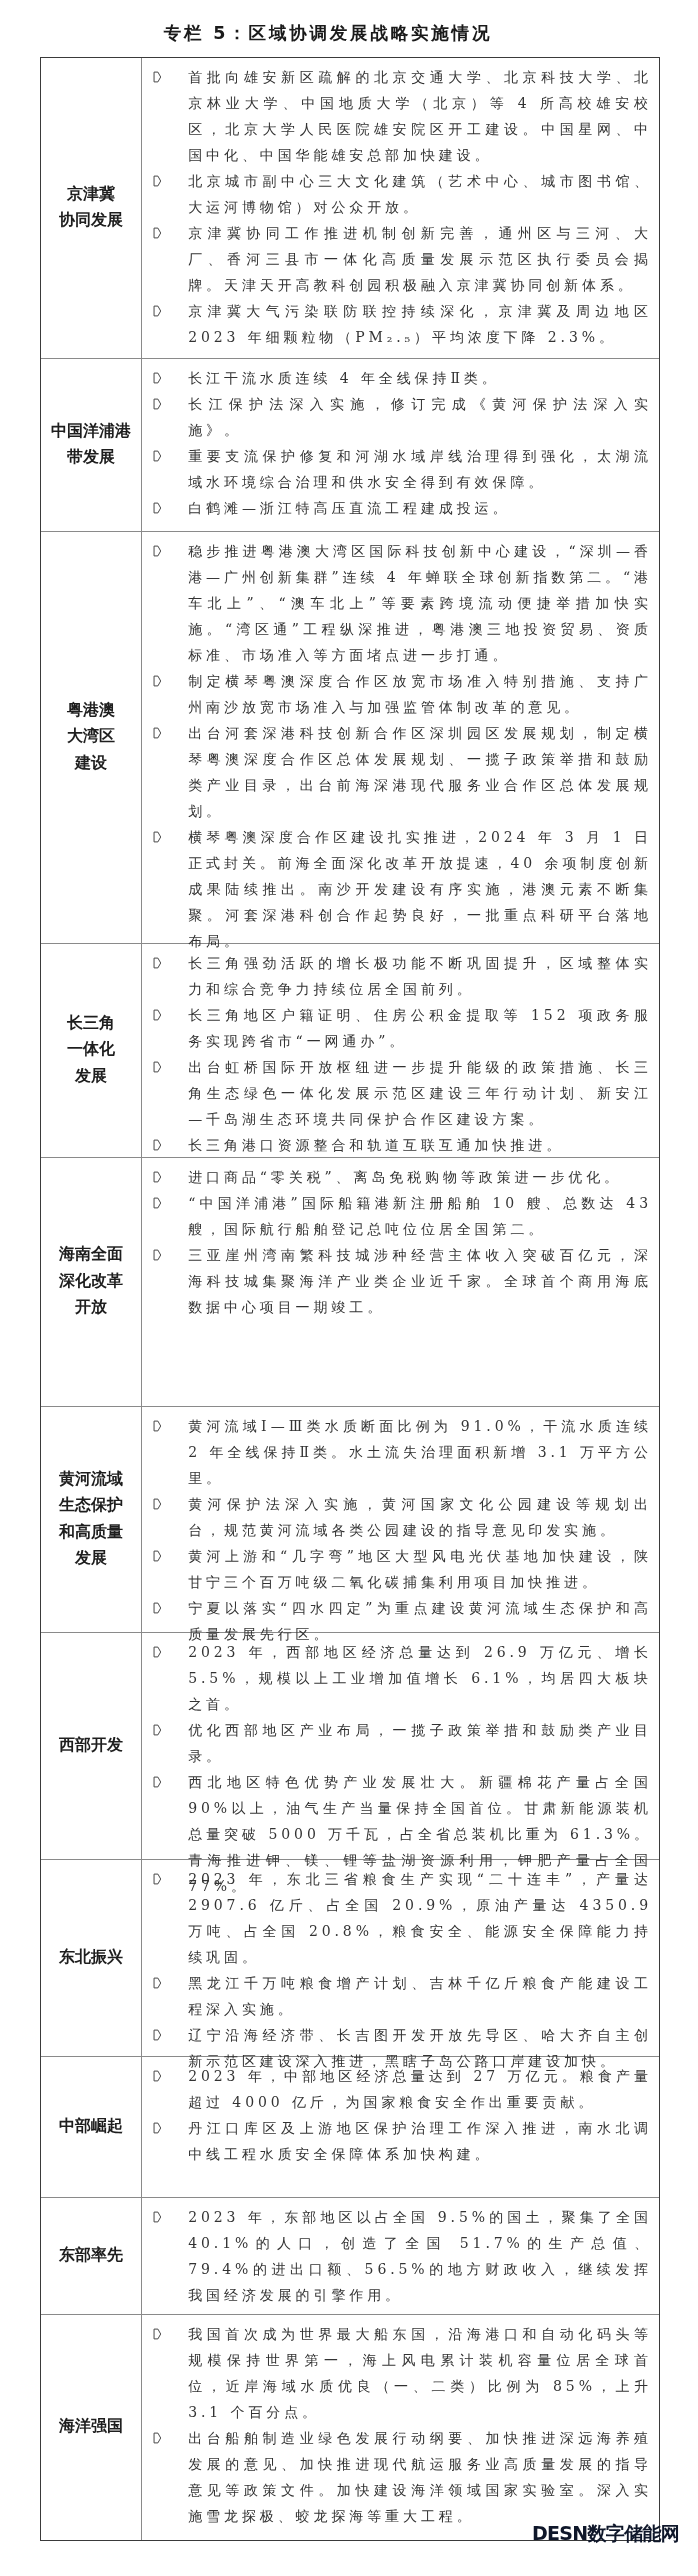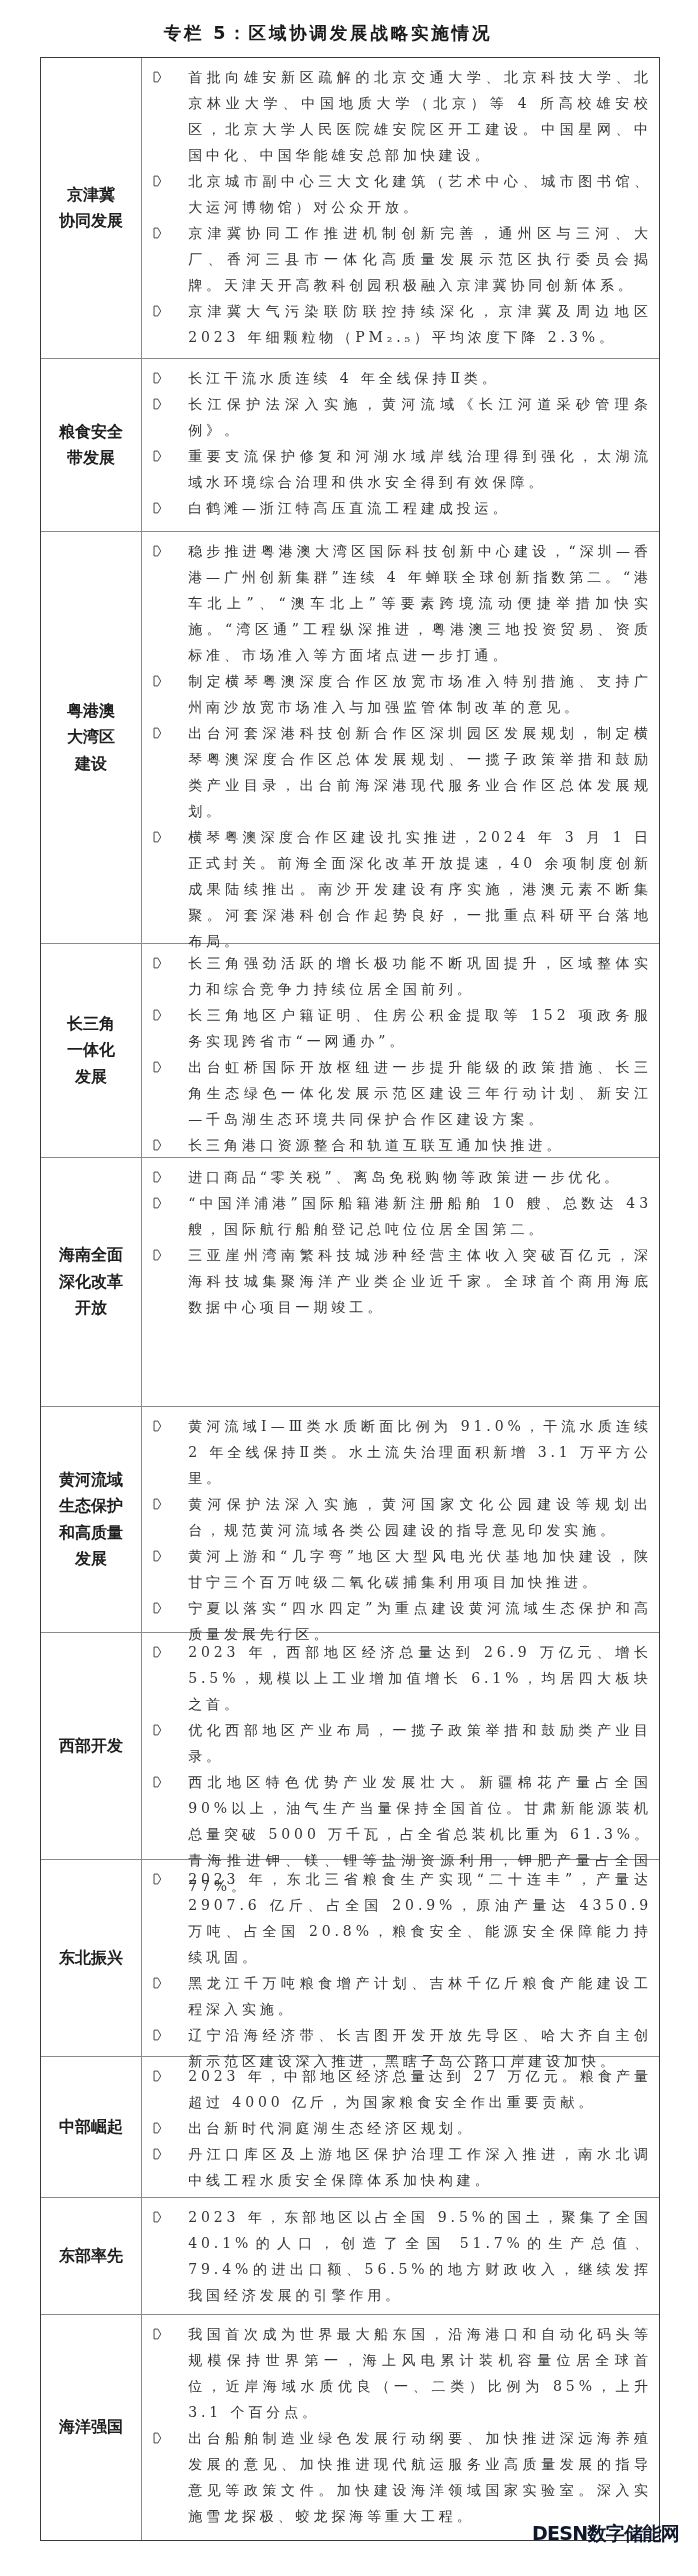--- a/index.html
+++ b/index.html
@@ -7,21 +7,21 @@
          font-family: "DejaVu Serif", "Liberation Serif", serif; color: #2f2f2f; }
   .title { position: absolute; left: 0; top: 21px; width: 656px; text-align: center;
            font-family: "DejaVu Sans", "Liberation Sans", sans-serif; font-weight: bold;
            font-size: 17.5px; letter-spacing: 2.8px; color: #1a1a1a; }
   .table { position: absolute; left: 40px; top: 57px; width: 620px;
            border: 1.4px solid #3a3a3a; box-sizing: border-box; }
   .row { display: flex; border-top: 1px solid #8a8a8a; box-sizing: border-box; }
   .row:first-child { border-top: none; }
   .label-cell { width: 101px; flex: 0 0 101px; border-right: 1px solid #8a8a8a;
                 display: flex; align-items: center; justify-content: center; box-sizing: border-box; }
-  .label { font-family: Liberation Sans, sans-serif; font-weight: bold;
+  .label { font-family: Liberation Mono, monospace; font-weight: bold;
            font-size: 16px; line-height: 26.5px; color: #1e1e1e; text-align: center;
            white-space: pre-line; }
   .content-cell { flex: 1; padding: 5.6px 7px 7px 11.2px; box-sizing: border-box; }
   .item { display: flex; align-items: flex-start; margin: 0; }
   .bullet { flex: 0 0 35px; height: 26px; display: flex; align-items: center; }
   .bullet svg { display: block; }
   .item-text { flex: 1; font-size: 14px; line-height: 26px; letter-spacing: 3.9px;
                text-align: justify; color: #333333; }
   .watermark { position: absolute; left: 532px; top: 2521px;
                font-family: "DejaVu Sans", "Liberation Sans", sans-serif; font-weight: bold;
@@ -68,39 +68,39 @@
             <svg width="8.4" height="12" viewBox="0 0 12 17">
               <path d="M1.5 1.5 H7 L11 8.5 L7 15.5 H1.5 Z" fill="none" stroke="#444" stroke-width="1.4"></path>
             </svg>
           </span>
           <span class="item-text">京津冀大气污染联防联控持续深化，京津冀及周边地区 2023 年细颗粒物（PM₂.₅）平均浓度下降 2.3%。</span>
         </div>
       </div>
     </div>
     <div class="row" style="height: 173px;">
       <div class="label-cell">
-        <div class="label">粮食安全
+        <div class="label">中国洋浦港
 带发展</div>
       </div>
       <div class="content-cell">
         <div class="item">
           <span class="bullet">
             <svg width="8.4" height="12" viewBox="0 0 12 17">
               <path d="M1.5 1.5 H7 L11 8.5 L7 15.5 H1.5 Z" fill="none" stroke="#444" stroke-width="1.4"></path>
             </svg>
           </span>
           <span class="item-text">长江干流水质连续 4 年全线保持Ⅱ类。</span>
         </div>
         <div class="item">
           <span class="bullet">
             <svg width="8.4" height="12" viewBox="0 0 12 17">
               <path d="M1.5 1.5 H7 L11 8.5 L7 15.5 H1.5 Z" fill="none" stroke="#444" stroke-width="1.4"></path>
             </svg>
           </span>
-          <span class="item-text">长江保护法深入实施，黄河流域《长江河道采砂管理条例》。</span>
+          <span class="item-text">长江保护法深入实施，修订完成《黄河保护法深入实施》。</span>
         </div>
         <div class="item">
           <span class="bullet">
             <svg width="8.4" height="12" viewBox="0 0 12 17">
               <path d="M1.5 1.5 H7 L11 8.5 L7 15.5 H1.5 Z" fill="none" stroke="#444" stroke-width="1.4"></path>
             </svg>
           </span>
           <span class="item-text">重要支流保护修复和河湖水域岸线治理得到强化，太湖流域水环境综合治理和供水安全得到有效保障。</span>
         </div>
         <div class="item">
@@ -337,28 +337,20 @@
         <div class="label">中部崛起</div>
       </div>
       <div class="content-cell">
         <div class="item">
           <span class="bullet">
             <svg width="8.4" height="12" viewBox="0 0 12 17">
               <path d="M1.5 1.5 H7 L11 8.5 L7 15.5 H1.5 Z" fill="none" stroke="#444" stroke-width="1.4"></path>
             </svg>
           </span>
           <span class="item-text">2023 年，中部地区经济总量达到 27 万亿元。粮食产量超过 4000 亿斤，为国家粮食安全作出重要贡献。</span>
-        </div>
-        <div class="item">
-          <span class="bullet">
-            <svg width="8.4" height="12" viewBox="0 0 12 17">
-              <path d="M1.5 1.5 H7 L11 8.5 L7 15.5 H1.5 Z" fill="none" stroke="#444" stroke-width="1.4"></path>
-            </svg>
-          </span>
-          <span class="item-text">出台新时代洞庭湖生态经济区规划。</span>
         </div>
         <div class="item">
           <span class="bullet">
             <svg width="8.4" height="12" viewBox="0 0 12 17">
               <path d="M1.5 1.5 H7 L11 8.5 L7 15.5 H1.5 Z" fill="none" stroke="#444" stroke-width="1.4"></path>
             </svg>
           </span>
           <span class="item-text">丹江口库区及上游地区保护治理工作深入推进，南水北调中线工程水质安全保障体系加快构建。</span>
         </div>
       </div>

